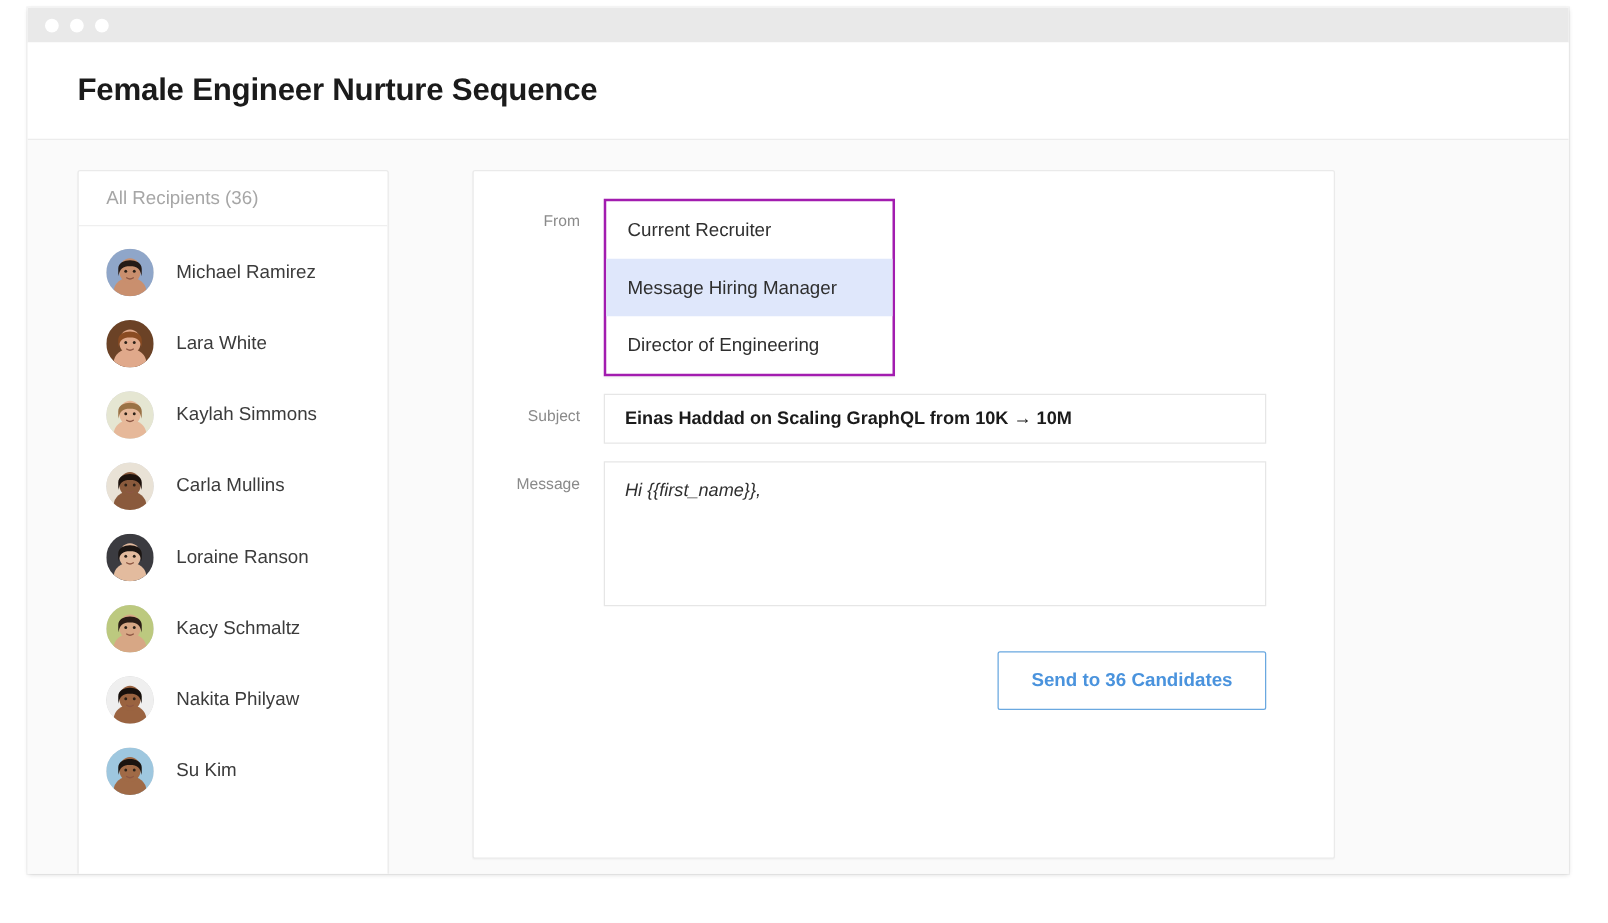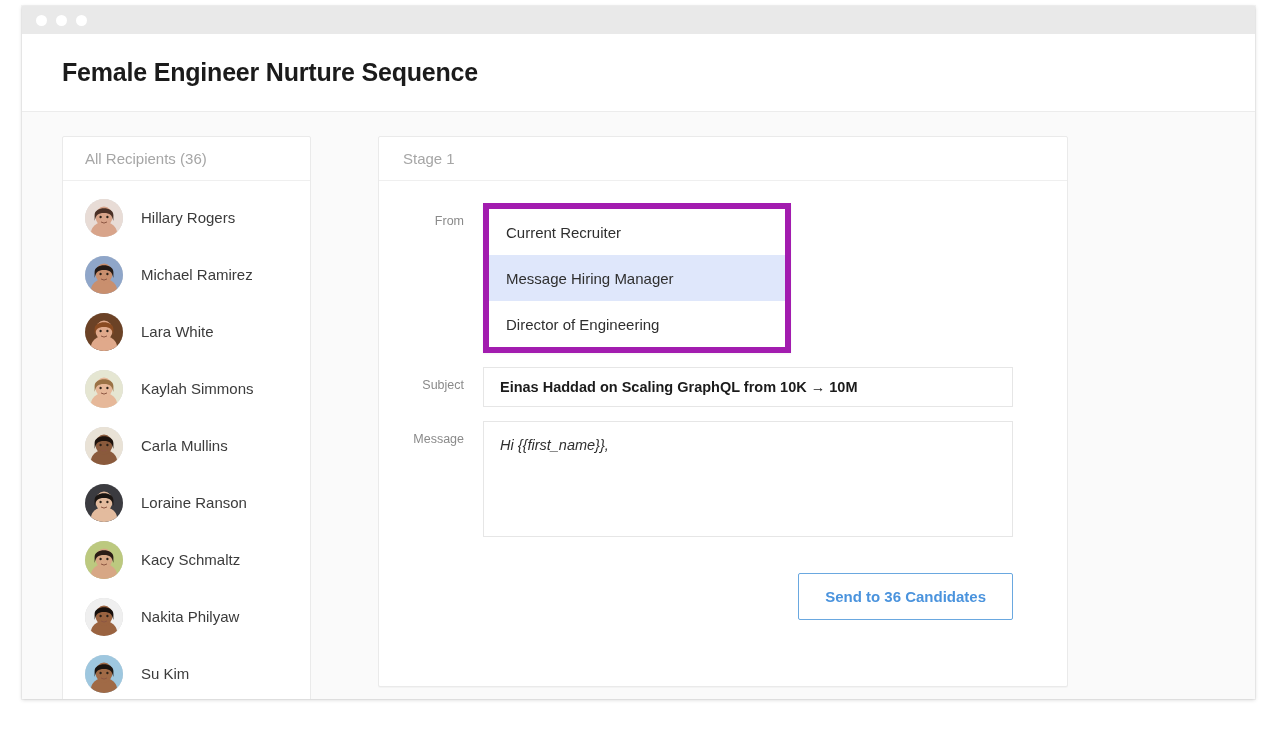--- a/index.html
+++ b/index.html
@@ -147,22 +147,22 @@
     text-align: right;
     padding-right: 19px;
     padding-top: 11px;
     font-size: 12.5px;
     color: #8a8a8a;
   }
   .field-control { flex: 1 1 auto; }
 
   
   .dropdown-open {
-    width: 308px;
-    border: 6px solid #a21caf;
+    width: 233px;
+    border: 2px solid #a21caf;
     background: #ffffff;
     box-shadow: 0 1px 2px rgba(0,0,0,0.05);
   }
   .dropdown-option {
     height: 46px;
     display: flex;
     align-items: center;
     padding-left: 17px;
     font-size: 15px;
     color: #2f2f2f;
@@ -234,34 +234,20 @@
   </div>
 
   <div class="app-body">
 
     <div class="recipients-card">
       <div class="recipients-header">All Recipients (36)</div>
       <div class="recipient-list" id="recipient-list">
           <div class="recipient-row">
             <span class="avatar">
               <svg viewBox="0 0 38 38" xmlns="http://www.w3.org/2000/svg">
-                <rect width="38" height="38" fill="#e8dcd6"></rect>
-                <ellipse cx="19" cy="34" rx="13" ry="11" fill="#d8a48a"></ellipse>
-                <ellipse cx="19" cy="17.5" rx="8.6" ry="10" fill="#d8a48a"></ellipse>
-                <path d="M9.6 16 C9.6 7 28.4 7 28.4 16 L28.4 22 C27 16 25 14 19 14 C13 14 11 16 9.6 22 Z" fill="#4a3026"></path>
-                <ellipse cx="15.6" cy="18" rx="1.15" ry="1.25" fill="#2b2118"></ellipse>
-                <ellipse cx="22.4" cy="18" rx="1.15" ry="1.25" fill="#2b2118"></ellipse>
-                <path d="M16.3 23.2 Q19 25.2 21.7 23.2" stroke="#8d5743" stroke-width="1" fill="none" stroke-linecap="round"></path>
-              </svg>
-            </span>
-            <span class="recipient-name">Hillary Rogers</span>
-          </div>
-          <div class="recipient-row">
-            <span class="avatar">
-              <svg viewBox="0 0 38 38" xmlns="http://www.w3.org/2000/svg">
                 <rect width="38" height="38" fill="#8fa6c9"></rect>
                 <ellipse cx="19" cy="34" rx="13" ry="11" fill="#c98f6e"></ellipse>
                 <ellipse cx="19" cy="17.5" rx="8.6" ry="10" fill="#c98f6e"></ellipse>
                 <path d="M9.6 16 C9.6 7 28.4 7 28.4 16 L28.4 22 C27 16 25 14 19 14 C13 14 11 16 9.6 22 Z" fill="#241a16"></path>
                 <ellipse cx="15.6" cy="18" rx="1.15" ry="1.25" fill="#2b2118"></ellipse>
                 <ellipse cx="22.4" cy="18" rx="1.15" ry="1.25" fill="#2b2118"></ellipse>
                 <path d="M16.3 23.2 Q19 25.2 21.7 23.2" stroke="#8d5743" stroke-width="1" fill="none" stroke-linecap="round"></path>
               </svg>
             </span>
             <span class="recipient-name">Michael Ramirez</span>
@@ -361,21 +347,20 @@
                 <ellipse cx="22.4" cy="18" rx="1.15" ry="1.25" fill="#2b2118"></ellipse>
                 <path d="M16.3 23.2 Q19 25.2 21.7 23.2" stroke="#8d5743" stroke-width="1" fill="none" stroke-linecap="round"></path>
               </svg>
             </span>
             <span class="recipient-name">Su Kim</span>
           </div>
         </div>
     </div>
 
     <div class="stage-card">
-      <div class="stage-header">Stage 1</div>
 
       <div class="stage-body">
 
         <div class="field-row">
           <div class="field-label">From</div>
           <div class="field-control">
             <div class="dropdown-open" id="from-dropdown">
                 <div class="dropdown-option">Current Recruiter</div>
                 <div class="dropdown-option selected">Message Hiring Manager</div>
                 <div class="dropdown-option">Director of Engineering</div>

